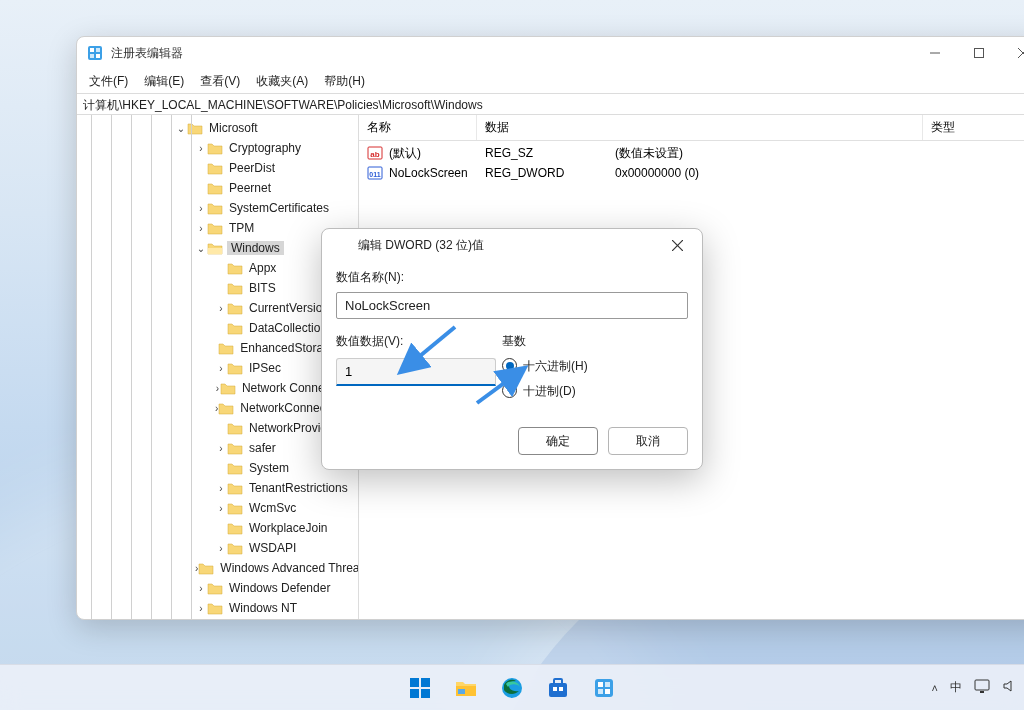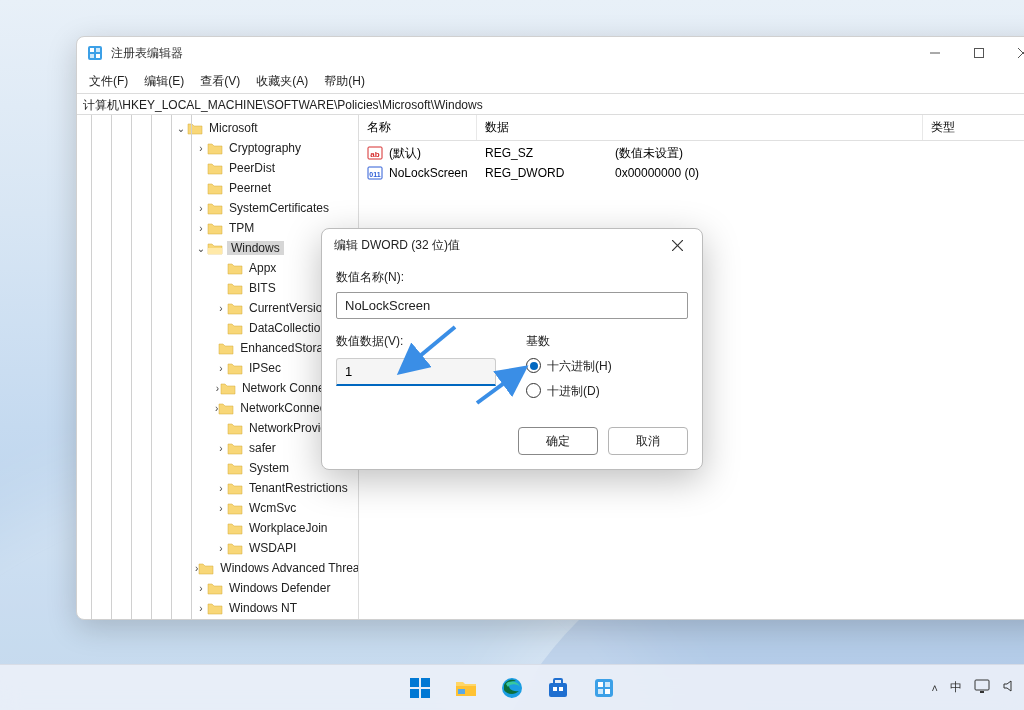--- a/index.html
+++ b/index.html
@@ -131,34 +131,35 @@
   border: 1px solid #bcbcbc;
   border-radius: 8px;
   box-shadow: 0 10px 36px rgba(0,0,0,0.25);
   display:flex; flex-direction:column;
   font-size:12px;
   color: #222;
 }
 .dword-titlebar {
   height: 32px; display:flex; align-items:center;
   padding: 0 10px 0 12px;
+  margin-left: 24px;
 }
 .dword-titlebar .spacer { flex:1; }
 .dword-titlebar .close-btn { width:30px; display:flex; justify-content:center; align-items:center; }
 .dword-body { padding: 6px 14px; flex:1; }
 .dword-field-label { margin-top: 2px; }
 .dword-name-field {
   margin-top: 6px;
   border: 1px solid #999;
   border-radius: 2px;
   padding: 5px 8px;
   font-size: 13px;
   background: #fff;
 }
-.dword-row2 { display:flex; gap: 24px; margin-top: 14px; }
+.dword-row2 { display:flex; margin-top: 14px; }
 .dword-left { flex: 0 0 166px; }
 .dword-right { flex:1; }
 .dword-value-input {
   margin-top:8px;
   width: 160px;
   border: none;
   border-bottom: 2px solid #0067c0;
   background: #f5f5f5;
   padding: 5px 8px;
   font-size:13px;

